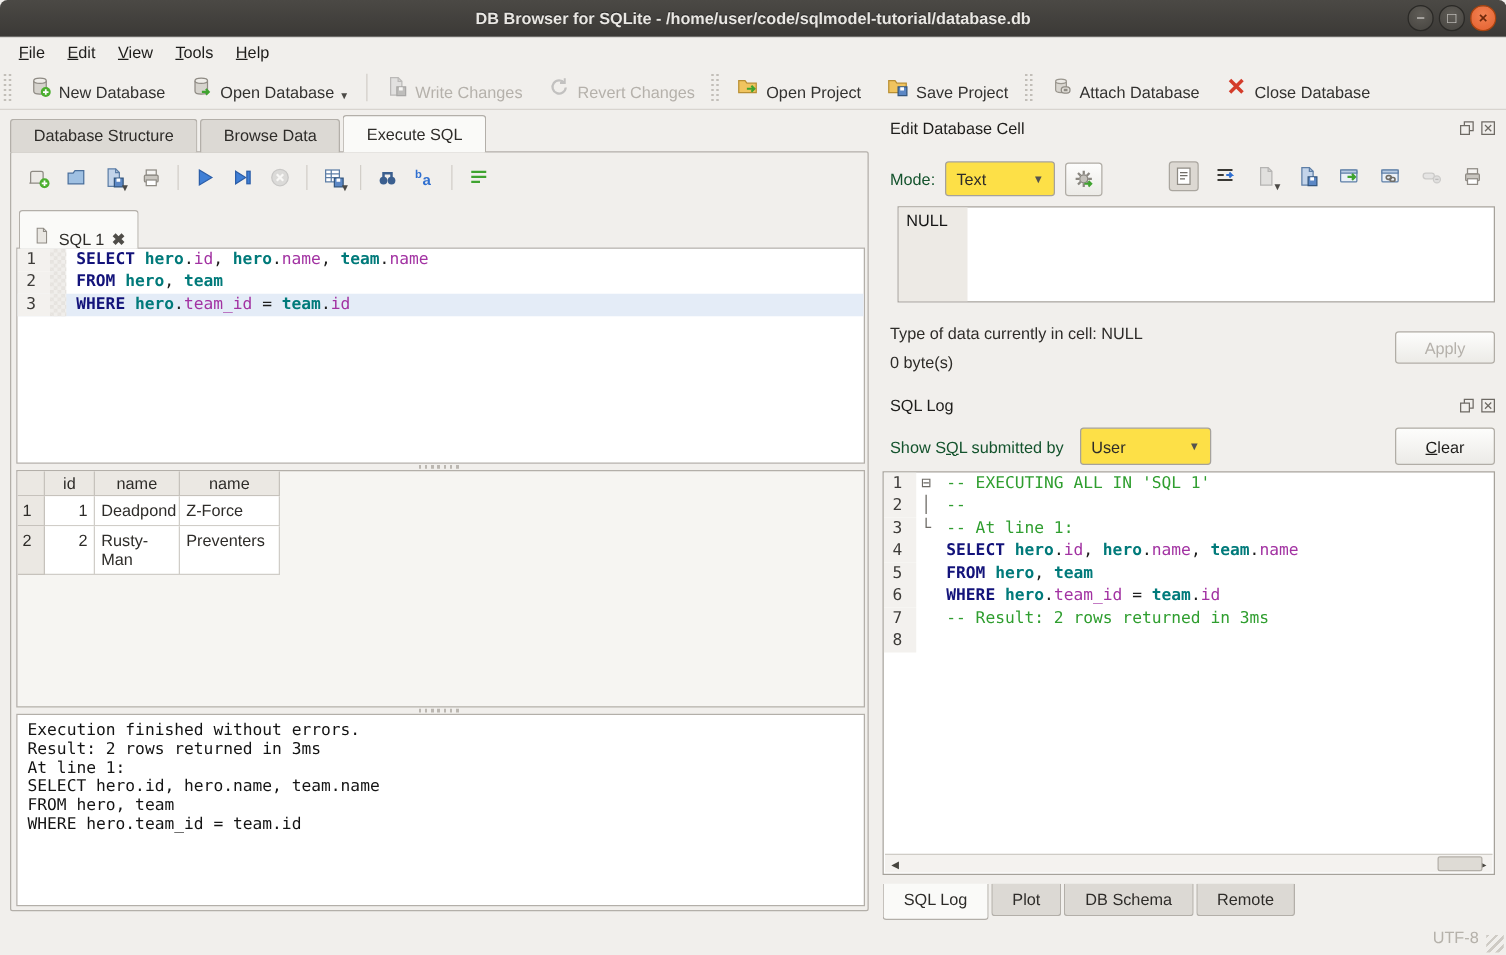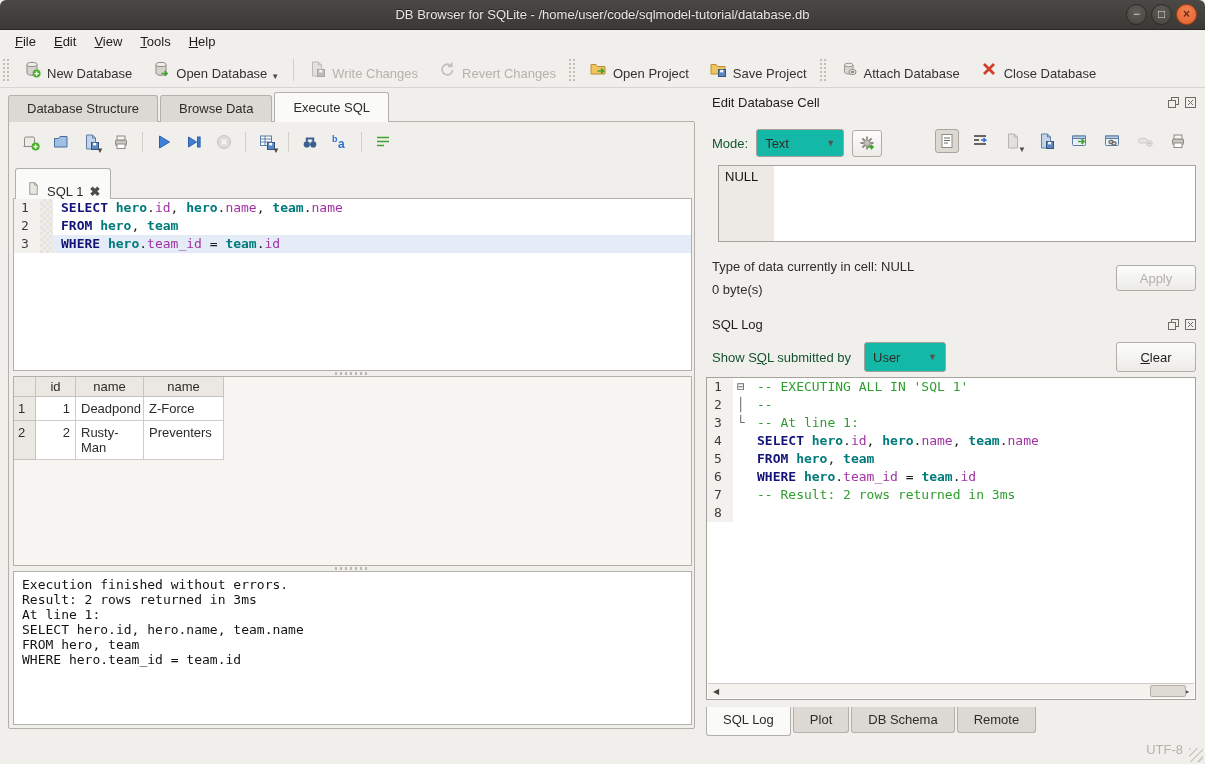--- a/index.html
+++ b/index.html
@@ -4,21 +4,21 @@
 <style>
   * { margin:0; padding:0; box-sizing:border-box; }
   html,body { width:1205px; height:764px; }
   body { font-family:"Liberation Sans", sans-serif; font-size:13px; color:#2e2c29; background:#f1efec; overflow:hidden; }
   #app { position:relative; width:1205px; height:764px; background:#f1efec; }
 
   
   .titlebar { position:absolute; top:0; left:0; right:0; height:30px;
     background:linear-gradient(#4b4945,#3b3936); border-bottom:1px solid #282724;
     border-radius:6px 6px 0 0; display:flex; align-items:center; justify-content:center; }
-  .titlebar .title { color:#e9e7e3; font-weight:normal; font-size:13px; text-shadow:0 -1px 0 #222; }
+  .titlebar .title { color:#e9e7e3; font-weight:bold; font-size:13px; text-shadow:0 -1px 0 #222; }
   .winbtns { position:absolute; right:8px; top:4px; display:flex; gap:4px; }
   .winbtn { width:21px; height:21px; border-radius:50%; background:radial-gradient(circle at 50% 35%, #605d57, #45433f);
     border:1px solid #2a2926; color:#dcdad6; font-size:12px; line-height:19px; text-align:center; cursor:default; }
   .winbtn.close { background:radial-gradient(circle at 50% 35%, #f28252, #e3602f); border-color:#a8430f; color:#6e2a0c; font-weight:bold; }
 
   
   .menubar { position:absolute; top:30px; left:0; right:0; height:23px; display:flex; align-items:center; padding-left:6px; background:#f1efec; }
   .menu-item { padding:3px 9px; color:#1e1d1b; }
   .menu-item u { text-decoration:underline; }
 
@@ -82,21 +82,21 @@
 
   .msgbox { position:absolute; top:449px; left:4px; width:679px; height:154px; background:#fff; border:1px solid #b3afa9; padding:5px 8px; font-family:"DejaVu Sans Mono", monospace; font-size:13px; line-height:15px; color:#141414; white-space:pre; }
 
   
   .dock-header { position:absolute; left:712px; right:8px; height:20px; display:flex; align-items:center;gap:40px; }
   .dock-title { color:#1e1d1b; }
   .dock-btns { margin-left:auto; display:flex; gap:4px; }
   .dock-btn { width:13px; height:13px; position:relative; }
 
   .label { color:#14532d; }
-  .combo { background:#14b8a6; border:1px solid #a6a29b; border-radius:3px; display:flex; align-items:center; padding:0 8px; height:28px; }
+  .combo { background:#fde047; border:1px solid #a6a29b; border-radius:3px; display:flex; align-items:center; padding:0 8px; height:28px; }
   .combo .caret { margin-left:auto; font-size:9px; color:#55534f; padding-left:10px; }
   .btn { border:1px solid #b1ada6; border-radius:3px; background:linear-gradient(#fdfdfc,#ecebe7); display:flex; align-items:center; justify-content:center; color:#1e1d1b; }
   .btn.disabled { color:#b5b1ab; }
   .btn u { text-decoration:underline; }
   .sq-btn { width:30px; height:27px; }
 
   .cellbox { position:absolute; top:165px; left:718px; width:478px; height:77px; border:1px solid #a6a29b; background:#fff; display:flex; }
   .cell-gutter { width:55px; background:#edeae5; flex:none; }
   .cell-null { position:absolute; left:6px; top:3px; color:#141414; }
 
@@ -459,21 +459,21 @@
           </svg></span>
       <span class="dock-btn"><svg width="13" height="13">
             <rect x="1.5" y="1.5" width="10" height="10" fill="none" stroke="#6e6a64"></rect>
             <path d="M4 4l5 5M9 4L4 9" stroke="#6e6a64"></path>
           </svg></span>
     </span>
   </div>
 
   <div class="type-line" style="top:342px; display:flex; align-items:center;">
     <span class="label" id="filter-label">Show S<u>Q</u>L submitted by</span>
-    <span class="combo" style="width:82px; height:30px; margin-left:13px;">
+    <span class="combo" style="width:105px; height:30px; margin-left:13px;">
       <span>User</span>
       <span class="caret">▼</span>
     </span>
   </div>
   <div class="btn" style="position:absolute; left:1116px; top:342px; width:80px; height:30px;">
     <span id="clear-label"><u>C</u>lear</span>
   </div>
 
   <div class="logbox">
     <div id="log-lines">

